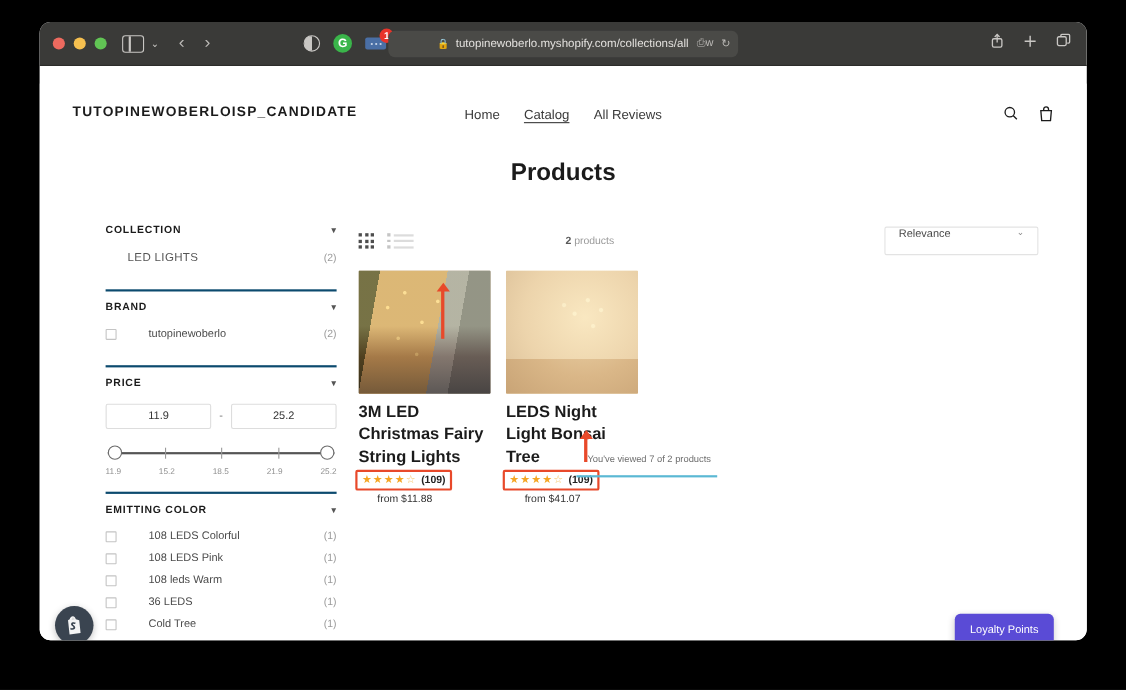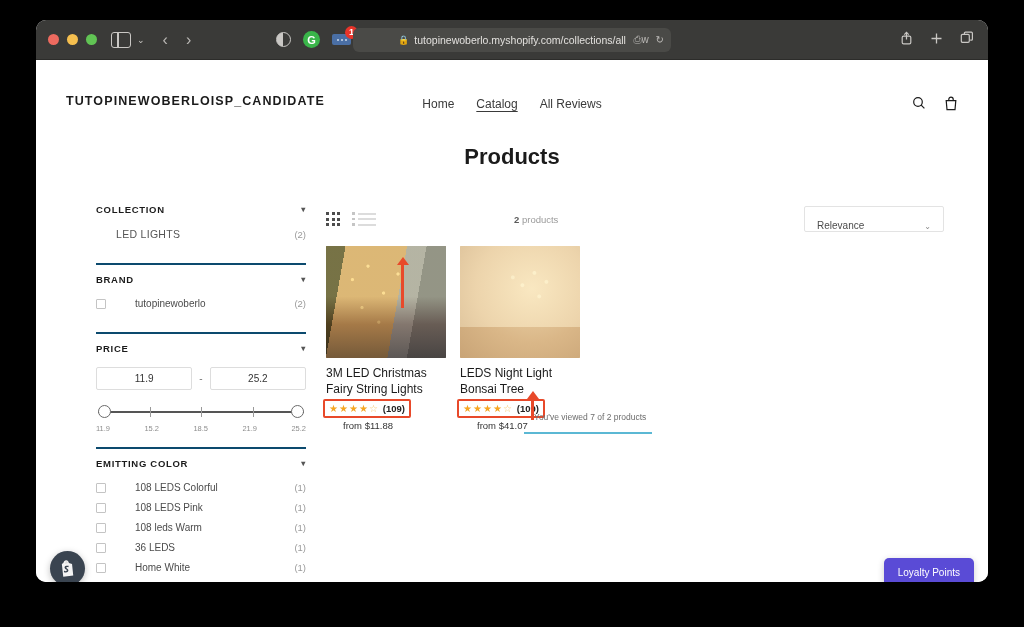--- a/index.html
+++ b/index.html
@@ -165,21 +165,21 @@
   .list-icon { display: flex; flex-direction: column; gap: 3px; }
   .list-icon .lrow { display: flex; align-items: center; gap: 3px; }
   .list-icon .lrow i { width: 2.5px; height: 2.5px; background: #c5c5c5; display:block; }
   .list-icon .lrow b { width: 18px; height: 2px; background: #dcdcdc; display:block; }
   .count-text { position: absolute; left: 188px; font-size: 9.5px; color: #9a9a9a; text-align: right; }
   .count-text strong { color: #5a5a5a; font-weight: bold; }
   .sort-select {
     position: absolute; right: 14px;
     width: 140px; height: 26px;
     border: 1px solid #e3e3e3; border-radius: 2px;
-    display: flex; align-items: flex-end; justify-content: space-between;
+    display: flex; align-items: flex-start; justify-content: space-between;
     padding: 0 12px;
     font-size: 10px; color: #4b4b4b;
   }
   .sort-caret { font-size: 8px; color: #888; }
 
   .product-grid { display: flex; gap: 14px; margin-top: 12px; }
   .card { width: 120px; }
   .card-img { width: 120px; height: 112px; border-radius: 1px; overflow: hidden; position: relative; }
   .img-lights {
     width: 100%; height: 100%;
@@ -207,21 +207,21 @@
       radial-gradient(circle at 44% 28%, rgba(255,248,215,.85) 0 1.4px, transparent 2.4px),
       linear-gradient(180deg, #f2ddb8 0 72%, #d9b688 72% 100%),
       #efd9b2;
   }
   .img-bonsai::after {
     content:""; position:absolute; inset:0;
     background: radial-gradient(ellipse at 60% 38%, rgba(255,240,200,.55) 0%, rgba(220,185,135,.25) 55%, rgba(170,130,85,.35) 100%);
   }
 
   .card-title {
-    font-size: 12px; font-weight: normal; color: #1b1b1b;
+    font-size: 15px; font-weight: bold; color: #1b1b1b;
     line-height: 1.35; margin-top: 7px;
   }
   .rating-wrap { position: relative; display: inline-block; margin-top: 2px; }
   .rating { display: flex; align-items: center; gap: 1px; padding: 2px 3px; }
   .star { color: #f5a623; font-size: 10px; line-height: 1; }
   .star.half { color: #f7c66a; }
   .rcount { font-size: 9.5px; color: #222; margin-left: 4px; font-weight: bold; }
   .anno-box {
     position: absolute; inset: -2px -3px;
     border: 2px solid #e8492a; border-radius: 2px;
@@ -251,21 +251,21 @@
   
   .shopify-bubble {
     position: absolute; left: 14px; bottom: 12px;
     width: 35px; height: 35px; border-radius: 50%;
     background: #3a4450;
     display: flex; align-items: center; justify-content: center;
     box-shadow: 0 2px 7px rgba(0,0,0,.25);
   }
   .shopify-bag { width: 17px; height: 19px; }
   .loyalty-btn {
-    position: absolute; right: 14px; bottom: 11px;
+    position: absolute; right: 30px; bottom: 11px;
     background: #5a4bd6; color: #fff;
     font-size: 10px;
     padding: 9px 14px;
     border-radius: 5px;
     box-shadow: 0 2px 7px rgba(0,0,0,.2);
   }
 </style>
 </head>
 <body>
 
@@ -432,21 +432,21 @@
               <span class="label">108 leds Warm</span>
               <span class="count">(1)</span>
             </div>
             <div class="filter-row">
               <span class="cbox"></span>
               <span class="label">36 LEDS</span>
               <span class="count">(1)</span>
             </div>
             <div class="filter-row">
               <span class="cbox"></span>
-              <span class="label">Home White</span>
+              <span class="label">Cold Tree</span>
               <span class="count">(1)</span>
             </div>
           </div>
         </aside>
 
         <section class="products-area">
 
           <div class="toolbar">
             <div class="view-toggles">
               <span class="grid-icon">

